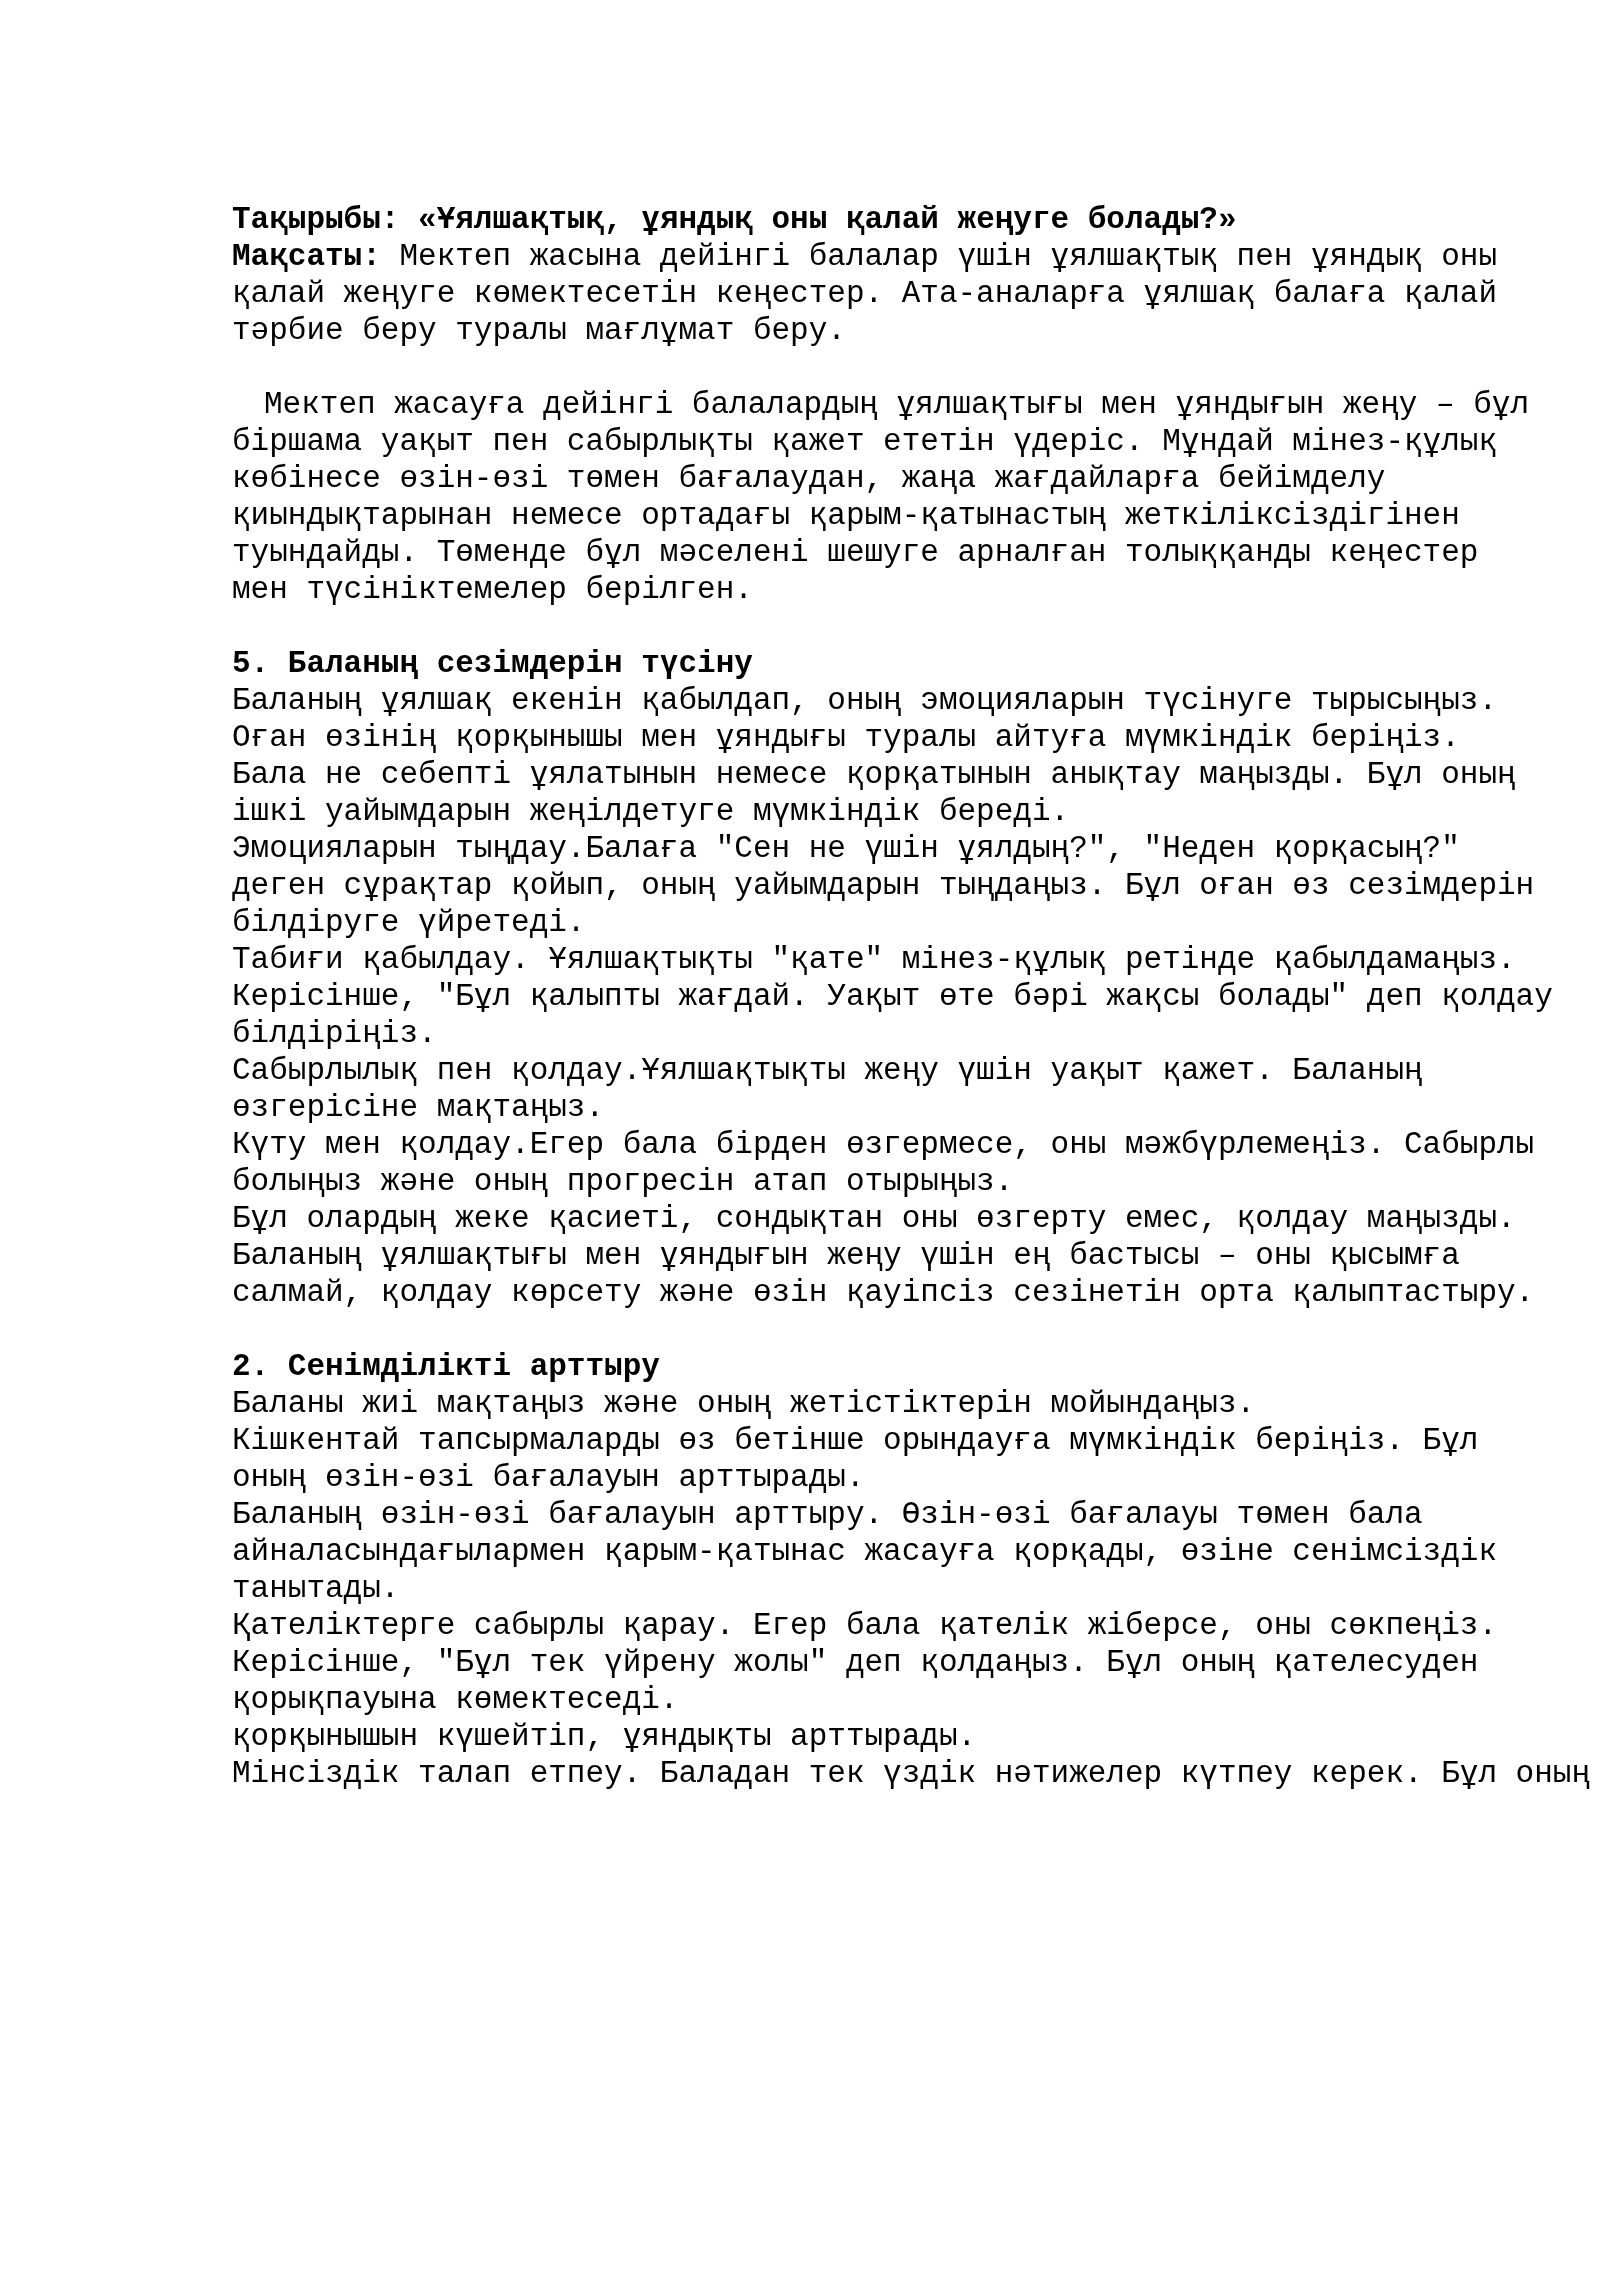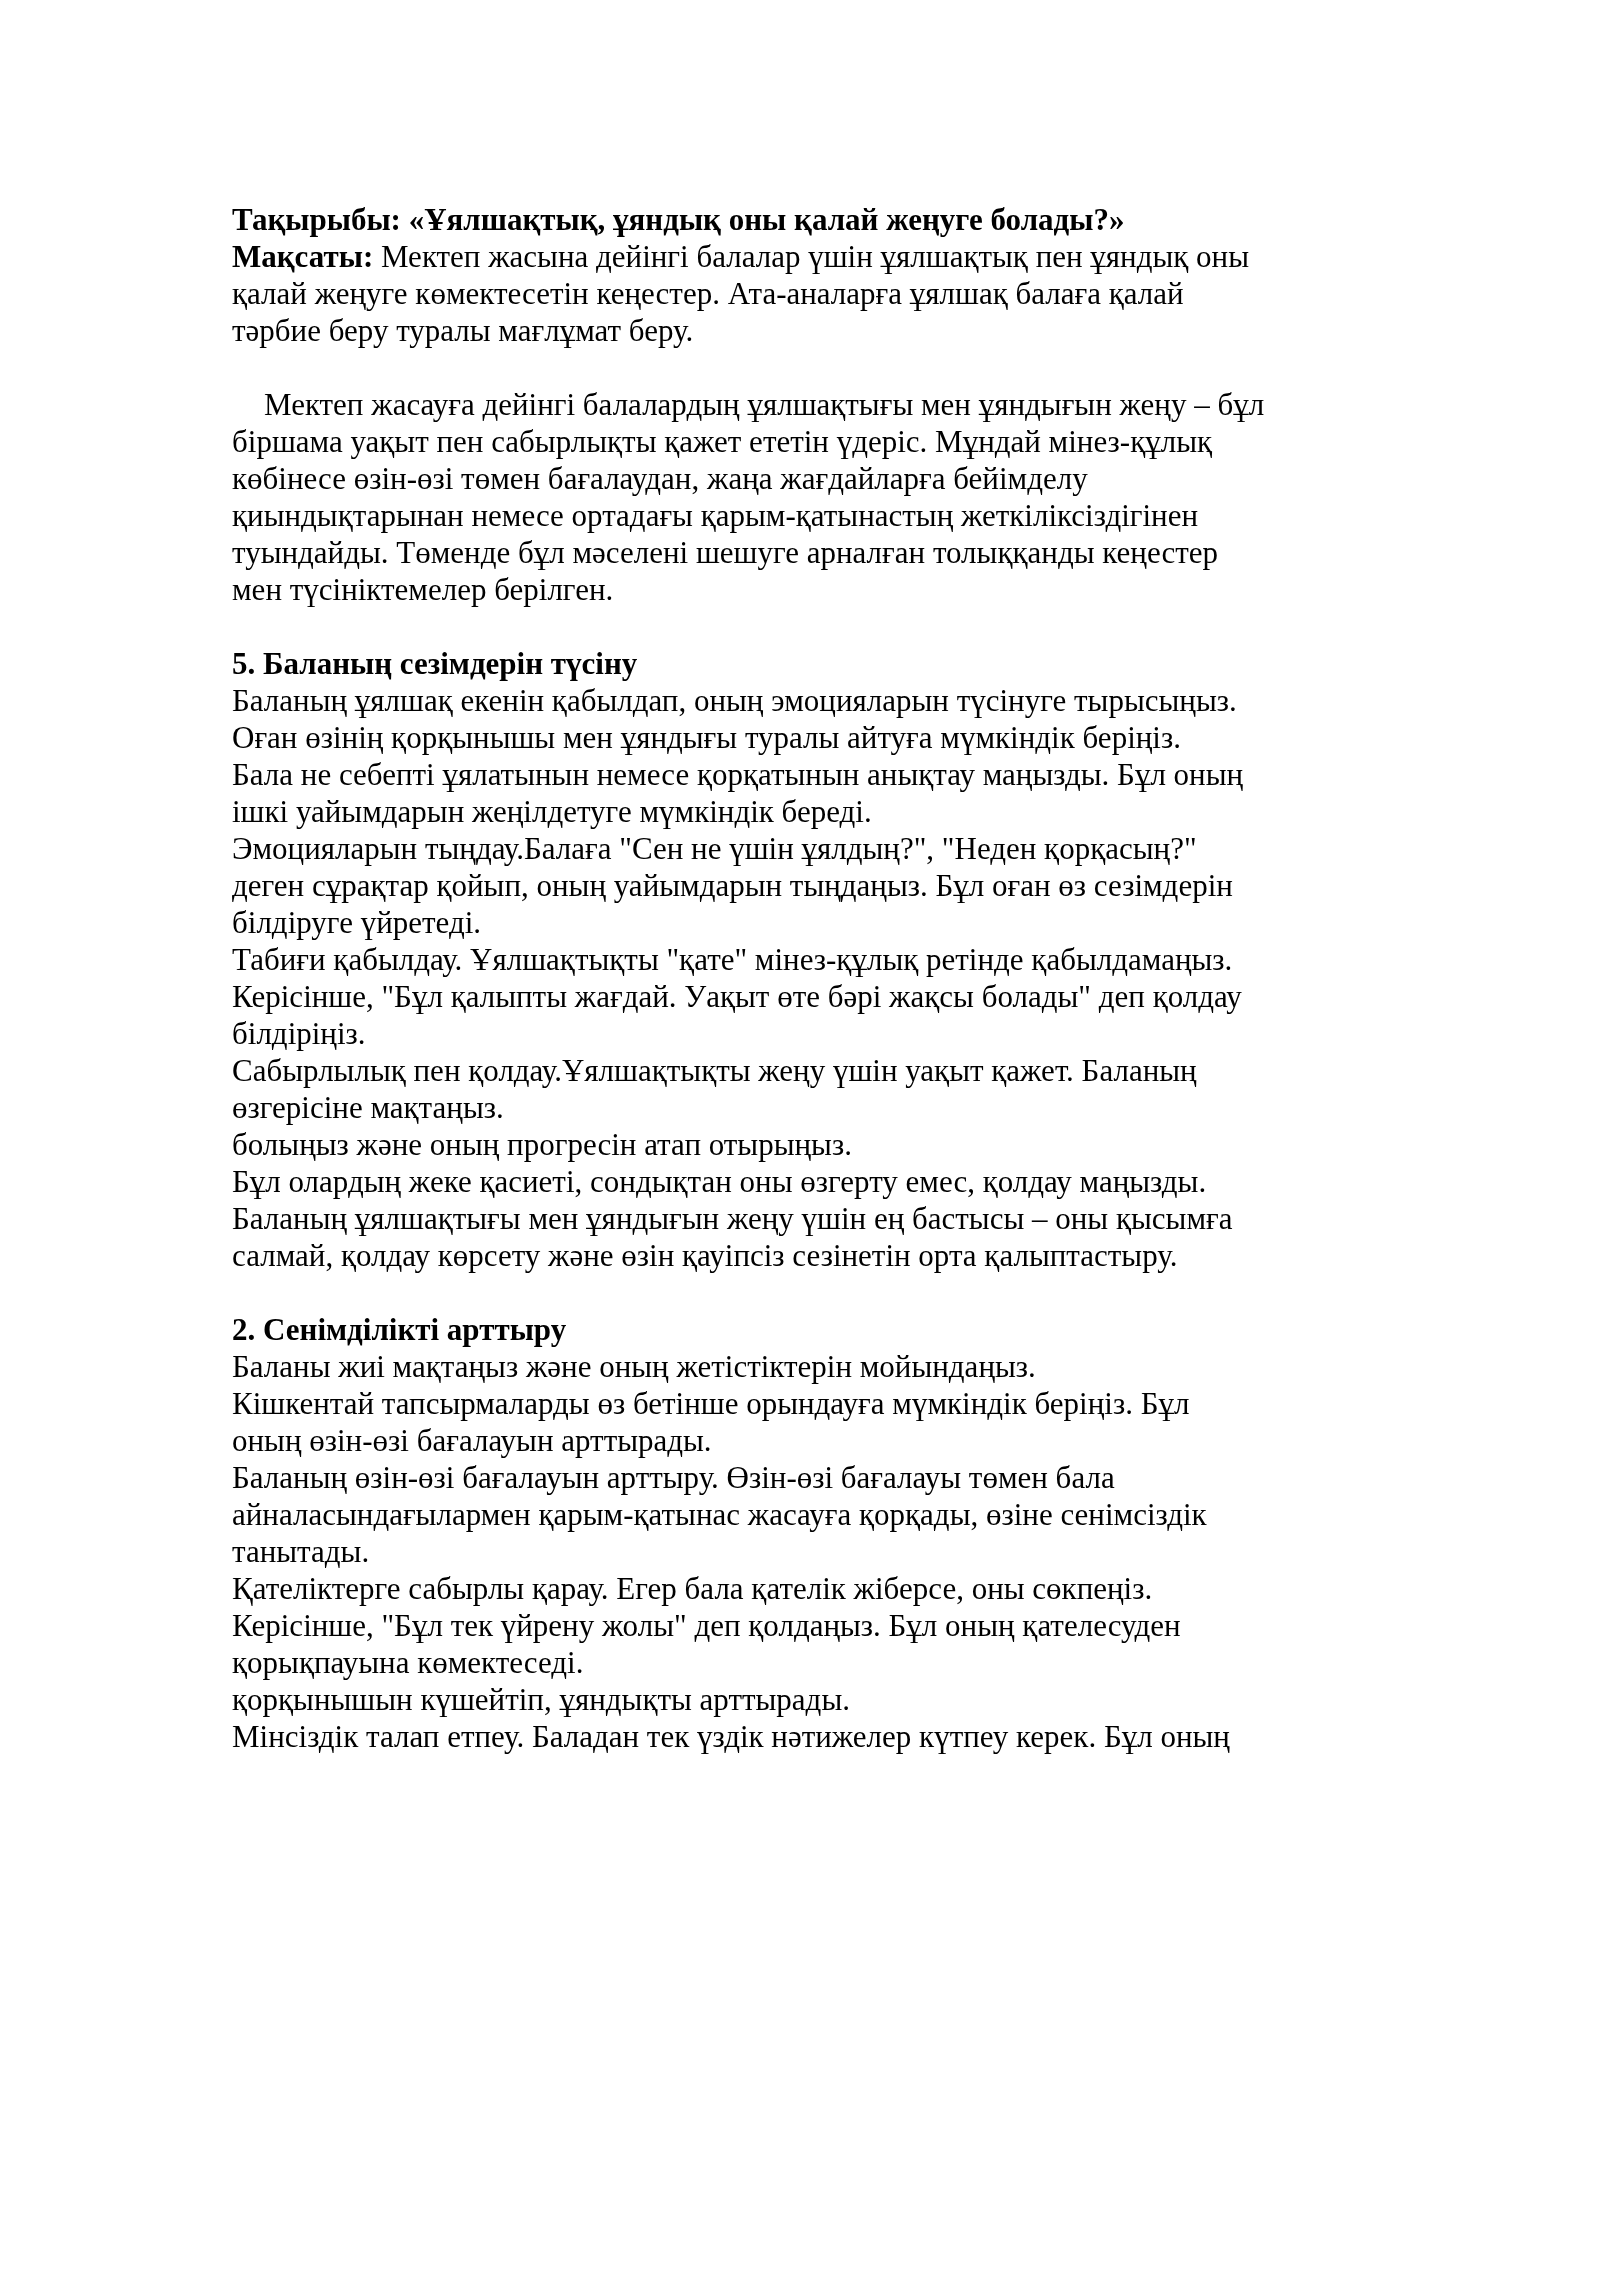--- a/index.html
+++ b/index.html
@@ -7,21 +7,21 @@
     .page {
       position: absolute;
       left: 232px;
       top: 201px;
       width: 1294px;
       font-family: "Liberation Serif", "DejaVu Serif", serif;
       font-size: 31px;
       line-height: 37px;
       color: #000000;
     }
-    .line { display: block; white-space: nowrap; }
+    .line { display: block; white-space: nowrap; font-family: Liberation Mono, monospace; }
     .b { font-weight: bold; }
     .blank { display: block; height: 37px; }
     .indent { padding-left: 32px; }
   </style>
 </head>
 <body>
 
 <div class="page">
 
   <div class="line">
@@ -54,20 +54,21 @@
     <div class="line">Бала не себепті ұялатынын немесе қорқатынын анықтау маңызды. Бұл оның</div>
     <div class="line">ішкі уайымдарын жеңілдетуге мүмкіндік береді.</div>
     <div class="line">Эмоцияларын тыңдау.Балаға "Сен не үшін ұялдың?", "Неден қорқасың?"</div>
     <div class="line">деген сұрақтар қойып, оның уайымдарын тыңдаңыз. Бұл оған өз сезімдерін</div>
     <div class="line">білдіруге үйретеді.</div>
     <div class="line">Табиғи қабылдау. Ұялшақтықты "қате" мінез-құлық ретінде қабылдамаңыз.</div>
     <div class="line">Керісінше, "Бұл қалыпты жағдай. Уақыт өте бәрі жақсы болады" деп қолдау</div>
     <div class="line">білдіріңіз.</div>
     <div class="line">Сабырлылық пен қолдау.Ұялшақтықты жеңу үшін уақыт қажет. Баланың</div>
     <div class="line">өзгерісіне мақтаңыз.</div>
+    <div class="line">Күту мен қолдау.Егер бала бірден өзгермесе, оны мәжбүрлемеңіз. Сабырлы</div>
     <div class="line">болыңыз және оның прогресін атап отырыңыз.</div>
     <div class="line">Бұл олардың жеке қасиеті, сондықтан оны өзгерту емес, қолдау маңызды.</div>
     <div class="line">Баланың ұялшақтығы мен ұяндығын жеңу үшін ең бастысы – оны қысымға</div>
     <div class="line">салмай, қолдау көрсету және өзін қауіпсіз сезінетін орта қалыптастыру.</div>
   </div>
 
   <div class="blank"></div>
 
   <div>
     <div class="line b">2. Сенімділікті арттыру</div>

